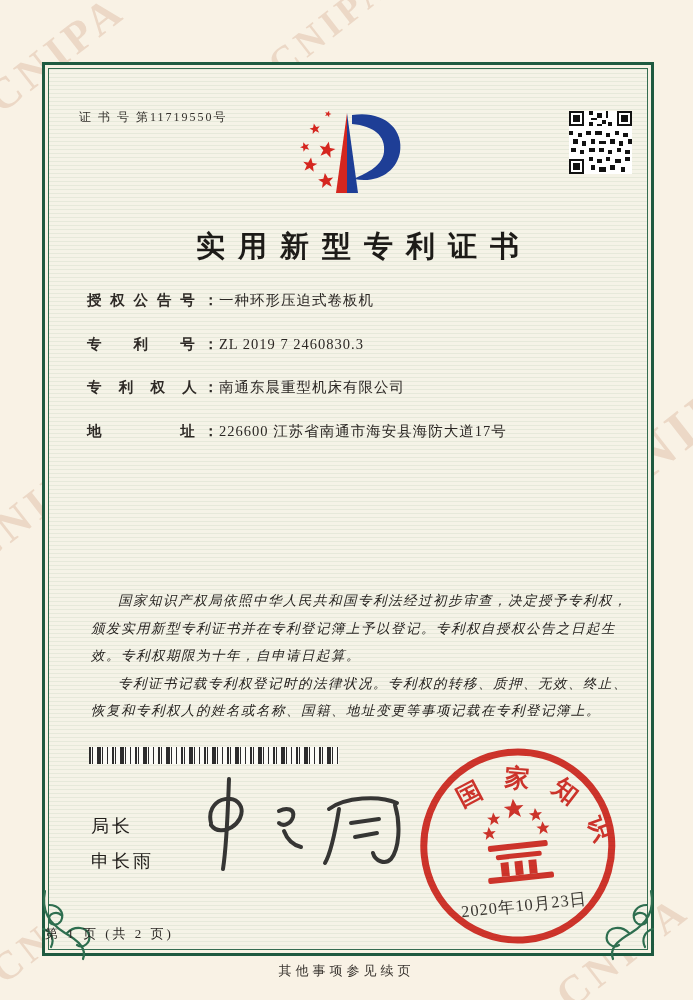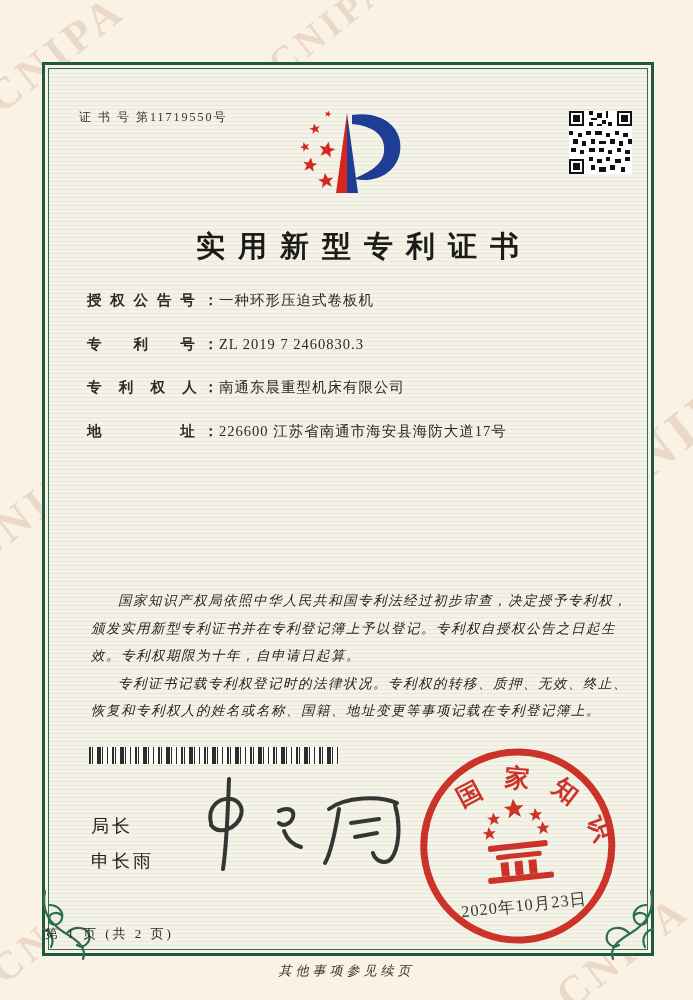--- a/index.html
+++ b/index.html
@@ -47,21 +47,21 @@
       #2c2c2c 0 2px,#fbfbf6 2px 3px,#2c2c2c 3px 4px,#fbfbf6 4px 8px,
       #2c2c2c 8px 12px,#fbfbf6 12px 13px,#2c2c2c 13px 14px,#fbfbf6 14px 18px,
       #2c2c2c 18px 19px,#fbfbf6 19px 23px);
   }
   .signer{position:absolute;left:46px;top:744px;font-size:18px;letter-spacing:3px;line-height:35px;color:#23201d;}
   .signature{position:absolute;left:138px;top:700px;}
   .seal{position:absolute;left:370px;top:678px;transform:rotate(-6deg);mix-blend-mode:multiply;opacity:.93;}
   .pagenum{position:absolute;left:0;top:860px;width:100%;font-size:13px;letter-spacing:3px;color:#2c2926;}
   .footer-note{
     position:absolute;left:0;top:962px;width:693px;text-align:center;
-    font-size:13px;font-style:italic;letter-spacing:4px;color:#3a3530;
+    font-size:13px;letter-spacing:4px;color:#3a3530;
   }
 </style>
 </head>
 <body>
 
 <span class="wm tan" style="left:-25px;top:28px;font-size:44px;">CNIPA</span>
 <span class="wm tan" style="left:258px;top:2px;font-size:38px;">CNIPA</span>
 <span class="wm gray" style="left:452px;top:318px;font-size:38px;">CNIPA</span>
 <span class="wm tan" style="left:580px;top:400px;font-size:56px;">CNIPA</span>
 <span class="wm tan" style="left:-45px;top:480px;font-size:44px;">CNIPA</span>

